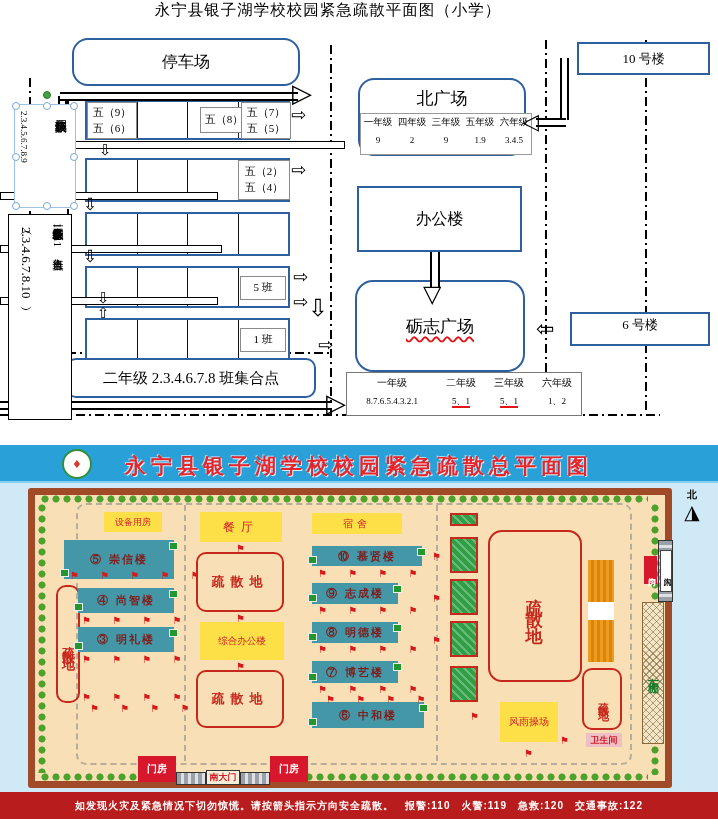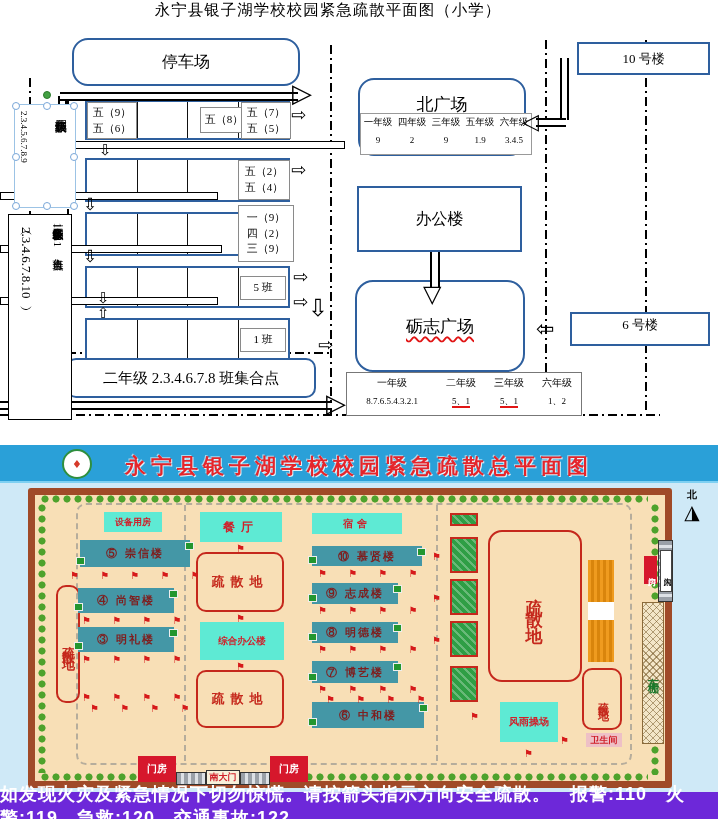--- a/index.html
+++ b/index.html
@@ -44,36 +44,36 @@
   .treesH{background-image:radial-gradient(circle at 5px 5px,#4ea22c 3.2px,rgba(0,0,0,0) 3.9px);
           background-size:11px 10px;background-repeat:repeat-x}
   .treesV{background-image:radial-gradient(circle at 5px 5px,#4ea22c 3.2px,rgba(0,0,0,0) 3.9px);
           background-size:10px 11px;background-repeat:repeat-y}
   .dash{border:2px dashed #b6ad9c;border-radius:10px}
   .dashv2{border-left:2px dashed #b6ad9c}
   .bldg{background:#4497a6;display:flex;align-items:center;justify-content:center;font-weight:bold;
         color:#7e1f1f;font-size:11px;letter-spacing:2px;font-family:"DejaVu Serif","Liberation Serif",serif;z-index:3}
   .bldg::before,.bldg::after{content:"";position:absolute;width:7px;height:6px;background:#23962f;border:1px solid #eee}
   .bldg::before{left:-4px;bottom:2px} .bldg::after{right:-4px;top:2px}
-  .pink{background:#5eead4;color:#d0202a;font-weight:bold;display:flex;align-items:center;justify-content:center;z-index:3}
+  .pink{background:#fde047;color:#d0202a;font-weight:normal;display:flex;align-items:center;justify-content:center;z-index:3}
   .evac{border:2px solid #c5281c;border-radius:10px;color:#c5281c;font-weight:bold;display:flex;
         align-items:center;justify-content:center;font-family:"DejaVu Serif","Liberation Serif",serif;z-index:2}
   .redbox{background:#d6172c;color:#fff;font-weight:bold;display:flex;align-items:center;justify-content:center;z-index:5}
   .lawn{background:#2f9e45 repeating-linear-gradient(45deg,rgba(255,255,255,.28) 0 2px,transparent 2px 6px);
         border:2px solid #c5281c;z-index:3}
   .flags{color:#d61a1a;font-size:10px;font-family:"DejaVu Sans",sans-serif;letter-spacing:9px;z-index:4;white-space:nowrap}
   .f4::before{content:"⚑ ⚑ ⚑ ⚑"} .f5::before{content:"⚑ ⚑ ⚑ ⚑ ⚑"} .f1::before{content:"⚑"}
   .hatch{background-color:#f3e6c8;
          background-image:repeating-linear-gradient(45deg,rgba(110,80,30,.5) 0 1px,transparent 1px 5px),
                           repeating-linear-gradient(-45deg,rgba(110,80,30,.5) 0 1px,transparent 1px 5px);
          border:1px solid #8a6a3a;display:flex;align-items:center;justify-content:center;z-index:3}
   .gatebarH{background:repeating-linear-gradient(to right,#9aa0a8 0 4px,#dde1e6 4px 7px);border:1.5px solid #333;z-index:5}
   .gatebarV{background:repeating-linear-gradient(to bottom,#9aa0a8 0 4px,#dde1e6 4px 7px);border:1.5px solid #333;z-index:5}
   .grand{background:repeating-linear-gradient(to right,#ef9b1f 0 3px,#d9850c 3px 6px);z-index:3}
-  .footer{background:#6d28d9;color:#fff;font-weight:bold;font-size:18px;display:flex;
+  .footer{background:#b91c1c;color:#fff;font-weight:bold;font-size:10px;display:flex;
           align-items:center;justify-content:center;letter-spacing:1px}
 </style>
 </head>
 <body>
 
 <div id="top">
   <div class="abs" style="left:0;top:10;width:656px;text-align:center;font-size:15.5px;letter-spacing:1px">永宁县银子湖学校校园紧急疏散平面图（小学）</div>
 
   <div class="abs dv" style="left:29px;top:78px;height:272px"></div>
   <div class="abs dv" style="left:67px;top:95px;height:317px"></div>
@@ -119,23 +119,20 @@
   <div class="abs cor" style="left:0;top:192px;width:218px;height:8px"></div>
 
   <div class="abs bb" style="left:85px;top:212px;width:205px;height:44px;padding:0">
     <div class="cells">
         <i></i>
         <i></i>
         <i></i>
         <i></i>
       </div>
   </div>
-  <div class="abs lbl" style="left:238px;top:205px;width:56px;height:57px">一（9）
-四（2）
-三（9）</div>
   <div class="abs cor" style="left:0;top:245px;width:222px;height:8px"></div>
 
   <div class="abs bb" style="left:85px;top:266px;width:205px;height:42px;padding:0">
     <div class="cells">
         <i></i>
         <i></i>
         <i></i>
         <i></i>
       </div>
   </div>
@@ -158,21 +155,21 @@
   <span class="abs ico aR" style="left:293px;top:293px;font-size:18px"></span>
   <span class="abs ico aD" style="left:99px;top:143px;font-size:15px"></span>
   <span class="abs ico aD" style="left:83px;top:196px;font-size:17px"></span>
   <span class="abs ico aD" style="left:83px;top:248px;font-size:17px"></span>
   <span class="abs ico aD" style="left:97px;top:291px;font-size:15px"></span>
   <span class="abs ico aU" style="left:97px;top:306px;font-size:15px"></span>
   <span class="abs ico aD" style="left:308px;top:296px;font-size:24px"></span>
   <span class="abs ico aR" style="left:318px;top:336px;font-size:18px"></span>
 
   <div class="abs bb" style="left:358px;top:78px;width:168px;height:78px;border-radius:16px;border-width:2.5px;align-items:flex-start">
-    <span style="font-size:17px;margin-top:13px">北广场</span>
+    <span style="font-size:17px;margin-top:7px">北广场</span>
   </div>
   <div class="abs" style="left:360px;top:113px;width:172px;height:42px;border:1px solid #999;background:#fff;display:flex;z-index:4">
     <div class="npc"><b>一年级</b><span>9</span></div>
     <div class="npc"><b>四年级</b><span>2</span></div>
     <div class="npc"><b>三年级</b><span>9</span></div>
     <div class="npc"><b>五年级</b><span>1.9</span></div>
     <div class="npc"><b>六年级</b><span>3.4.5</span></div>
   </div>
 
   <div class="abs bb" style="left:577px;top:42px;width:133px;height:33px;font-size:13px">
@@ -243,21 +240,21 @@
   <div class="abs treesH" style="left:40px;top:51px;width:608px;height:10px"></div>
   <div class="abs treesH" style="left:40px;top:329px;width:608px;height:10px"></div>
   <div class="abs treesV" style="left:37px;top:60px;width:10px;height:270px"></div>
   <div class="abs treesV" style="left:650px;top:60px;width:10px;height:272px"></div>
 
   <div class="abs dash" style="left:76px;top:60px;width:556px;height:262px"></div>
   <div class="abs dashv2" style="left:184px;top:62px;height:256px;width:0"></div>
   <div class="abs dashv2" style="left:436px;top:62px;height:256px;width:0"></div>
 
   <div class="abs pink" style="left:104px;top:69px;width:58px;height:20px;font-size:9px">设备用房</div>
-  <div class="abs bldg" style="left:80px;top:97px;width:110px;height:27px">⑤ 崇信楼</div>
+  <div class="abs bldg" style="left:64px;top:97px;width:110px;height:39px">⑤ 崇信楼</div>
   <span class="abs flags f5" style="left:70px;top:127px"></span>
   <div class="abs bldg" style="left:78px;top:145px;width:96px;height:25px">④ 尚智楼</div>
   <span class="abs flags f4" style="left:82px;top:172px"></span>
   <div class="abs bldg" style="left:78px;top:184px;width:96px;height:25px">③ 明礼楼</div>
   <span class="abs flags f4" style="left:82px;top:211px"></span>
   <span class="abs flags f4" style="left:82px;top:249px"></span>
   <span class="abs flags f4" style="left:90px;top:260px"></span>
   <div class="abs evac vt" style="left:56px;top:142px;width:24px;height:118px;font-size:13px;letter-spacing:6px">疏散地</div>
 
   <div class="abs pink" style="left:200px;top:69px;width:82px;height:30px;font-size:12px;letter-spacing:6px">餐厅</div>

